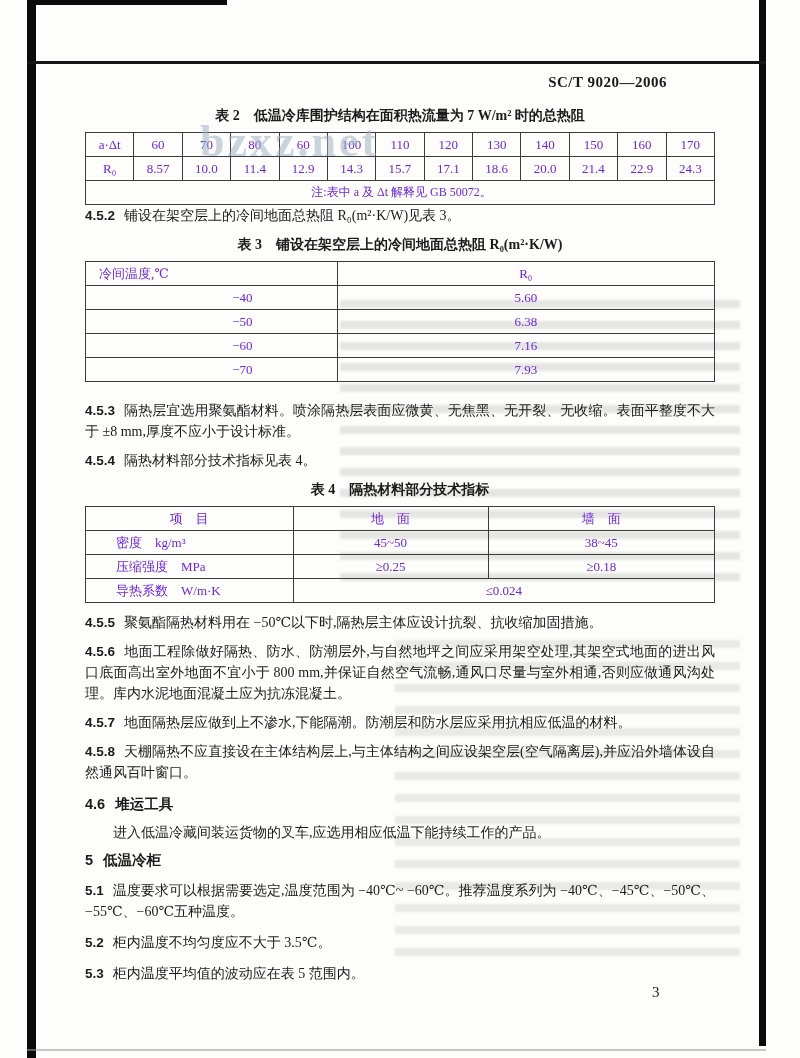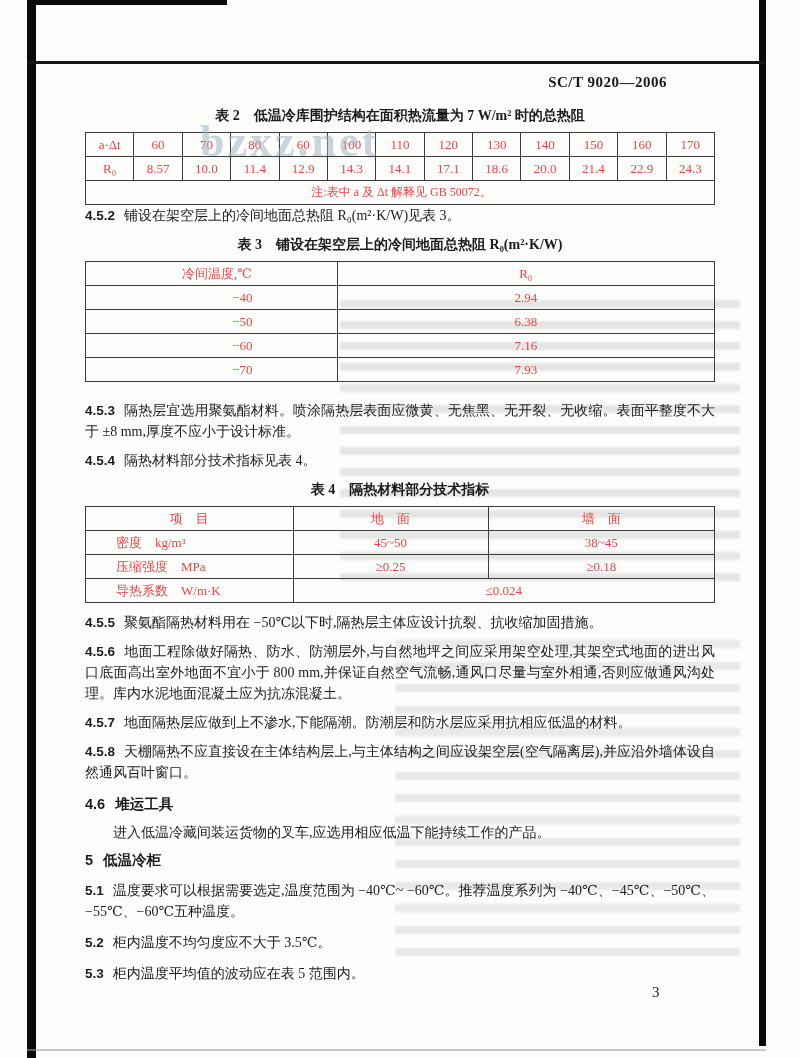--- a/index.html
+++ b/index.html
@@ -23,24 +23,24 @@
     background:repeating-linear-gradient(to bottom,rgba(120,120,120,.34) 0 8px,transparent 8px 22px)}
   
   .watermark{position:absolute;left:200px;top:116px;z-index:6;pointer-events:none;
     font-family:Liberation Serif, serif;font-weight:bold;
     font-size:44px;letter-spacing:3px;color:#a2b4c4;opacity:.55}
   
   .content{position:absolute;left:85px;top:74px;width:630px;z-index:3}
   .doc-code{text-align:right;padding-right:48px;font-weight:bold;font-size:15px;
     letter-spacing:.5px;margin-bottom:16px}
   .tbl-title{text-align:center;font-weight:bold;font-size:14px;margin:10px 0 7px}
-  table.t{width:100%;border-collapse:collapse;table-layout:fixed;font-size:13px;color:#ef4444}
+  table.t{width:100%;border-collapse:collapse;table-layout:fixed;font-size:13px;color:#6d28d9}
   .t td{border:1px solid #3c3c3c;height:23px;text-align:center;padding:0 2px;vertical-align:middle}
   .t .note{text-align:center;font-size:12px;padding-left:5px}
-  .t3 td.c1h{text-align:center;padding-left:13px}
+  .t3 td.c1h{text-align:left;padding-left:13px}
   .t3 td.c1{text-align:center;padding-left:64px}
   .t4 td.lbl{text-align:left;padding-left:30px}
   .para{font-size:14px;line-height:21px;margin:0 0 8px;text-align:justify}
   .cnum{font-weight:bold;margin-right:9px;font-family:"Liberation Sans","DejaVu Sans",sans-serif;font-size:13.5px}
   .heading{font-weight:bold;font-size:14.5px;margin:12px 0 8px;
     font-family:"Liberation Sans","DejaVu Sans",sans-serif}
   .heading .hnum{margin-right:10px}
   .indent{text-indent:28px}
   .page-num{position:absolute;left:652px;top:984px;font-size:15px;z-index:3}
 </style>
@@ -82,21 +82,21 @@
         <td>160</td>
         <td>170</td>
       </tr>
       <tr>
         <td>R₀</td>
         <td>8.57</td>
         <td>10.0</td>
         <td>11.4</td>
         <td>12.9</td>
         <td>14.3</td>
-        <td>14.1</td>
+        <td>15.7</td>
         <td>17.1</td>
         <td>18.6</td>
         <td>20.0</td>
         <td>21.4</td>
         <td>22.9</td>
         <td>24.3</td>
       </tr>
       <tr>
         <td class="note" colspan="13">注:表中 a 及 Δt 解释见 GB 50072。</td>
       </tr>
@@ -111,21 +111,21 @@
           <col style="width:40%">
           <col style="width:60%">
         </colgroup>
       <tbody>
           <tr>
         <td class="c1h">冷间温度,℃</td>
         <td>R₀</td>
       </tr>
       <tr>
         <td class="c1">−40</td>
-        <td>2.94</td>
+        <td>5.60</td>
       </tr>
       <tr>
         <td class="c1">−50</td>
         <td>6.38</td>
       </tr>
       <tr>
         <td class="c1">−60</td>
         <td>7.16</td>
       </tr>
       <tr>

